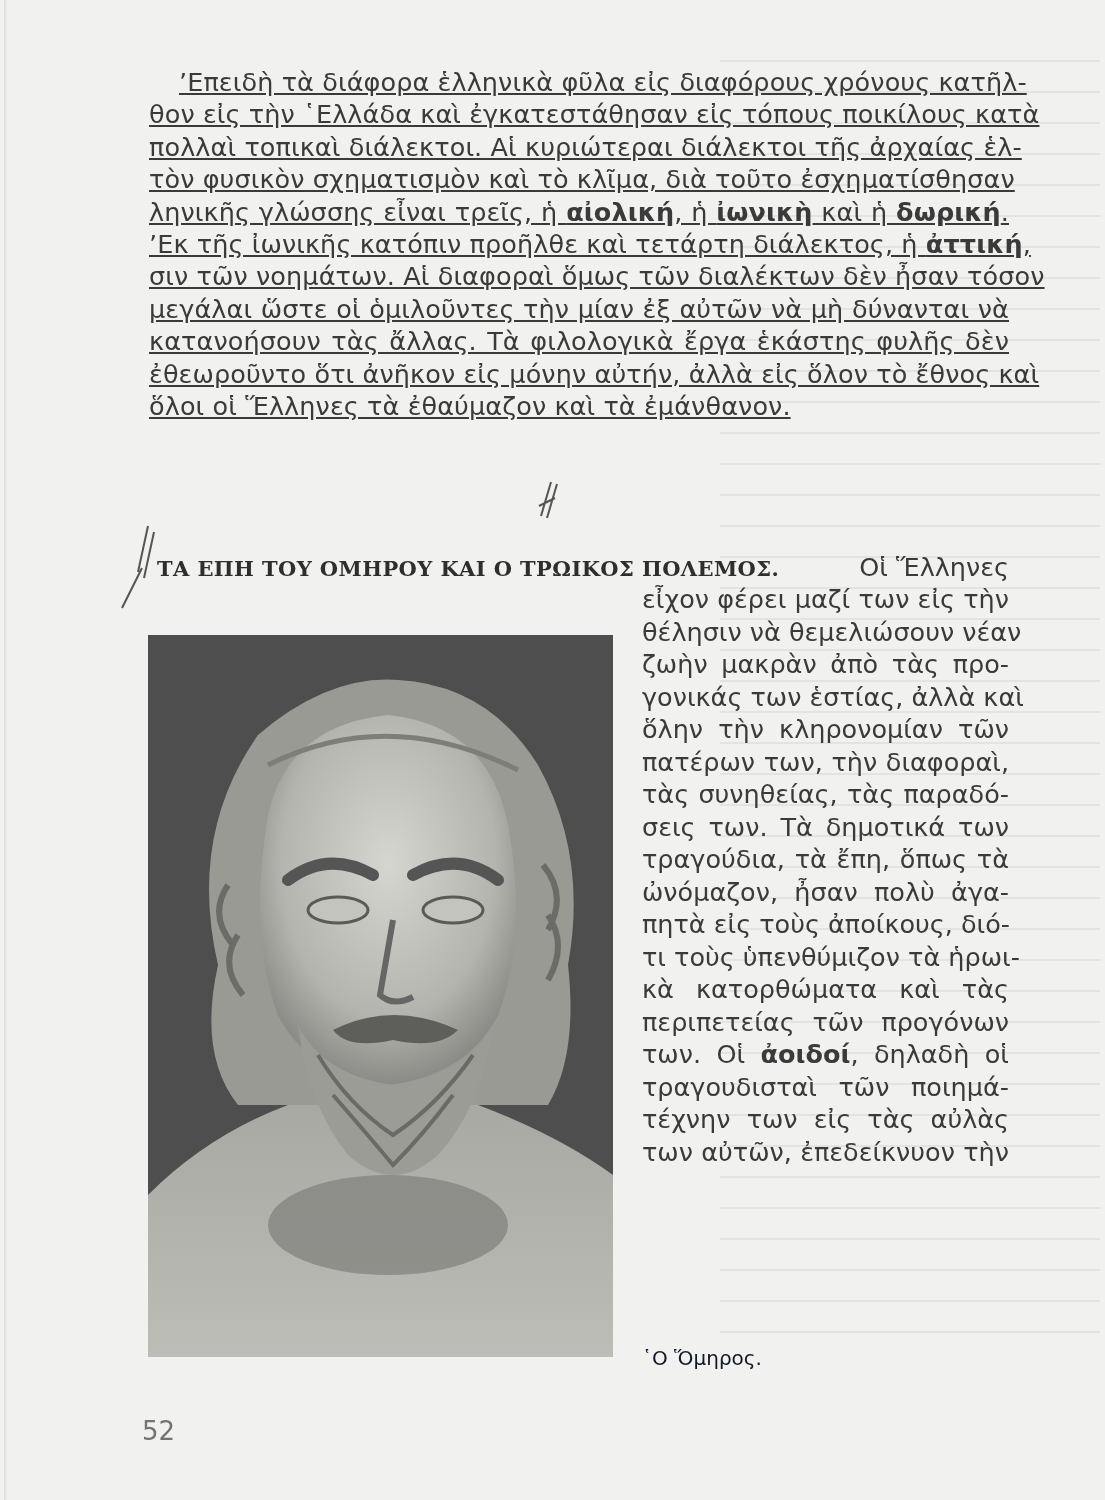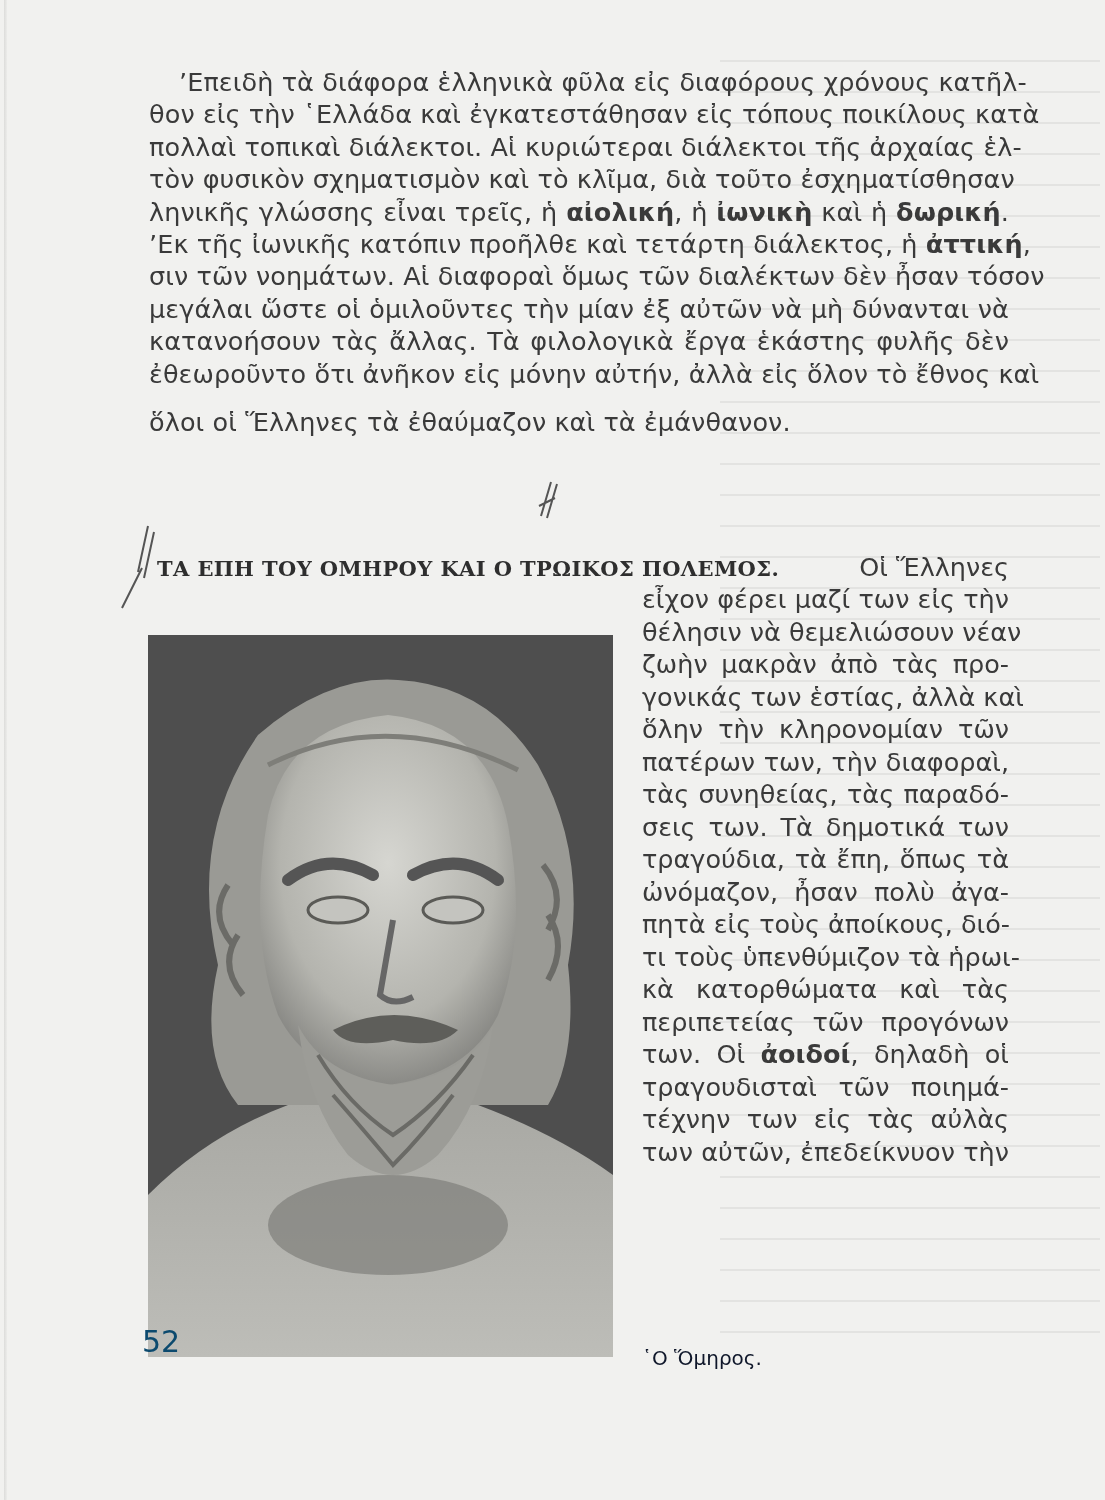--- a/index.html
+++ b/index.html
@@ -18,21 +18,21 @@
       position: absolute; left: 720px; top: 60px; width: 380px; height: 1300px;
       opacity: 0.06;
       background: repeating-linear-gradient(180deg, #000 0 2px, transparent 2px 31px);
     }
     .para {
       position: absolute; left: 149px; width: 860px;
       font-size: 25.5px; line-height: 32.4px;
       letter-spacing: 0.1px;
     }
     .para .line { display: block; white-space: nowrap; text-align: justify; text-align-last: justify; }
-    .para .line.last { text-align-last: left; margin-top: 16px; }
+    .para .line.last { text-align-last: left; }
     .para .indent { padding-left: 30px; }
     .bold-term { font-weight: bold; }
     .heading-line {
       position: absolute; left: 157px; top: 551px; width: 852px;
       font-size: 25.5px; line-height: 32px; white-space: nowrap;
       display: flex; justify-content: space-between; align-items: baseline; gap: 16px;
     }
     .heading-title {
       font-family: "DejaVu Serif", serif; font-weight: bold;
       font-size: 21px; letter-spacing: 0.4px; color: #2e2e2e;
@@ -46,32 +46,32 @@
       position: absolute; left: 148px; top: 635px; width: 465px; height: 722px;
       background: #4e4e4e;
       overflow: hidden;
     }
     .photo svg { display: block; width: 100%; height: 100%; }
     .caption {
       position: absolute; left: 642px; top: 1346px;
       font-size: 20px; color: #0f172a;
     }
     .page-number {
-      position: absolute; left: 142px; top: 1324px;
-      font-size: 30px; color: #0c4a6e;
+      position: absolute; left: 142px; top: 1416px;
+      font-size: 26px; color: #737373;
     }
     .pen-mark { position: absolute; }
   </style>
 </head>
 <body>
 
 <div class="page-edge"></div>
 <div class="show-through"></div>
 
-<div class="para" style="top:66px;">
+<div class="para" style="top:66px;text-decoration:underline;">
   <span class="line indent">’Επειδὴ τὰ διάφορα ἑλληνικὰ φῦλα εἰς διαφόρους χρόνους κατῆλ-</span>
   <span class="line">θον εἰς τὴν ῾Ελλάδα καὶ ἐγκατεστάθησαν εἰς τόπους ποικίλους κατὰ</span>
   <span class="line">πολλαὶ τοπικαὶ διάλεκτοι. Αἱ κυριώτεραι διάλεκτοι τῆς ἀρχαίας ἑλ-</span>
   <span class="line">τὸν φυσικὸν σχηματισμὸν καὶ τὸ κλῖμα, διὰ τοῦτο ἐσχηματίσθησαν</span>
   <span class="line"><span>ληνικῆς γλώσσης εἶναι τρεῖς,  ἡ </span><span class="bold-term">αἰολική</span><span>,  ἡ </span><span class="bold-term">ἰωνικὴ</span><span>  καὶ  ἡ </span><span class="bold-term">δωρική</span><span>.</span></span>
   <span class="line"><span>’Εκ τῆς ἰωνικῆς κατόπιν προῆλθε καὶ τετάρτη διάλεκτος, ἡ </span><span class="bold-term">ἀττική</span><span>,</span></span>
   <span class="line">σιν τῶν νοημάτων. Αἱ διαφοραὶ ὅμως τῶν διαλέκτων δὲν ἦσαν τόσον</span>
   <span class="line">μεγάλαι ὥστε οἱ ὁμιλοῦντες τὴν μίαν ἐξ αὐτῶν νὰ μὴ δύνανται νὰ</span>
   <span class="line">κατανοήσουν τὰς ἄλλας. Τὰ φιλολογικὰ ἔργα ἑκάστης φυλῆς δὲν</span>
   <span class="line">ἐθεωροῦντο ὅτι ἀνῆκον εἰς μόνην αὐτήν, ἀλλὰ εἰς ὅλον τὸ ἔθνος καὶ</span>

